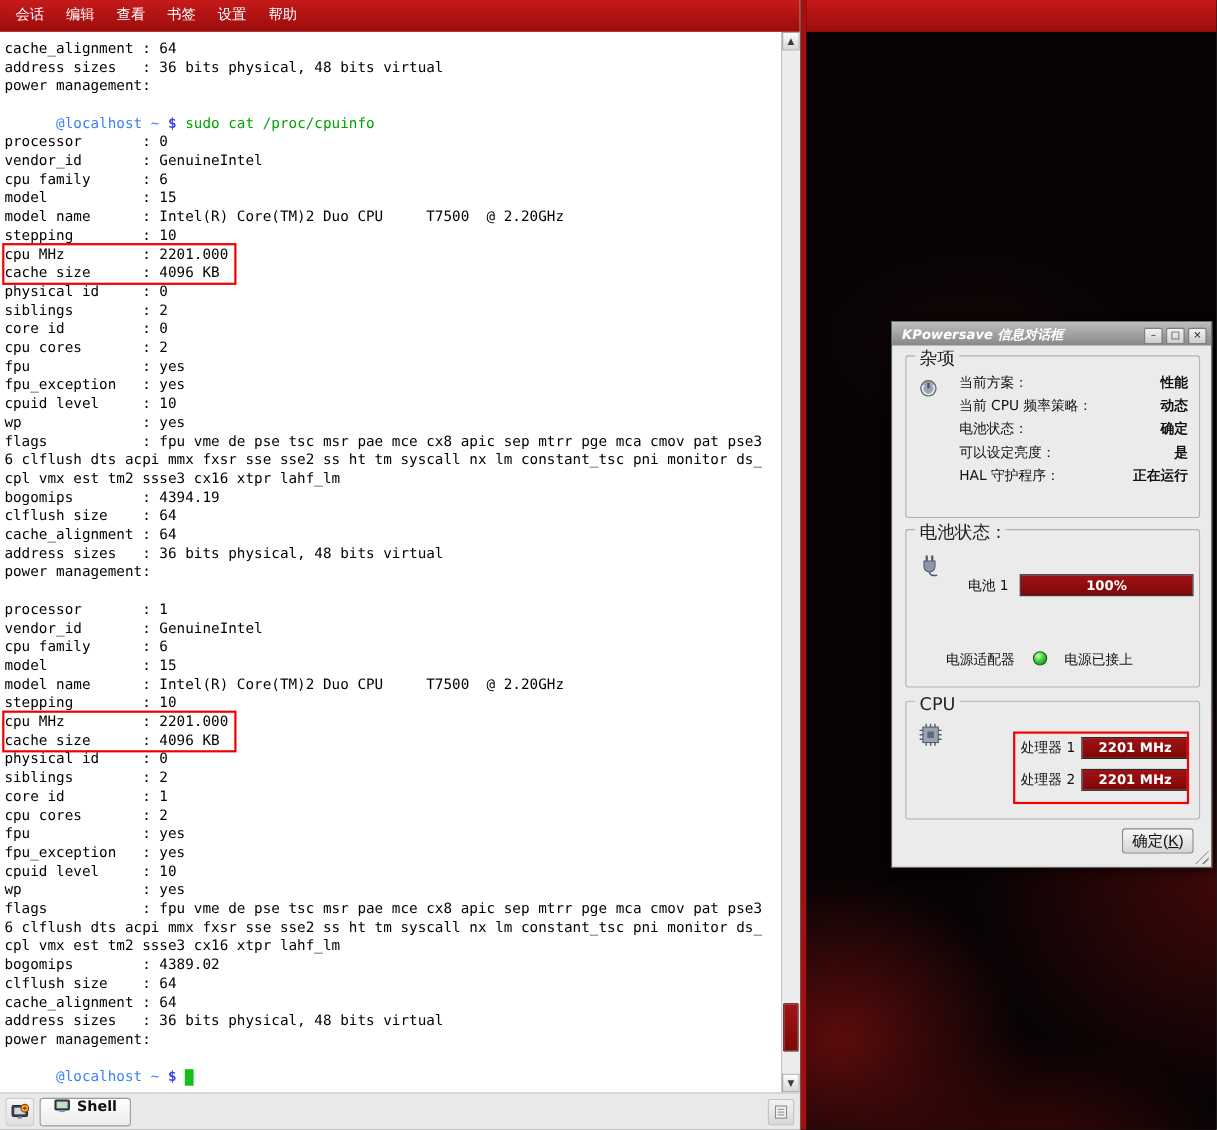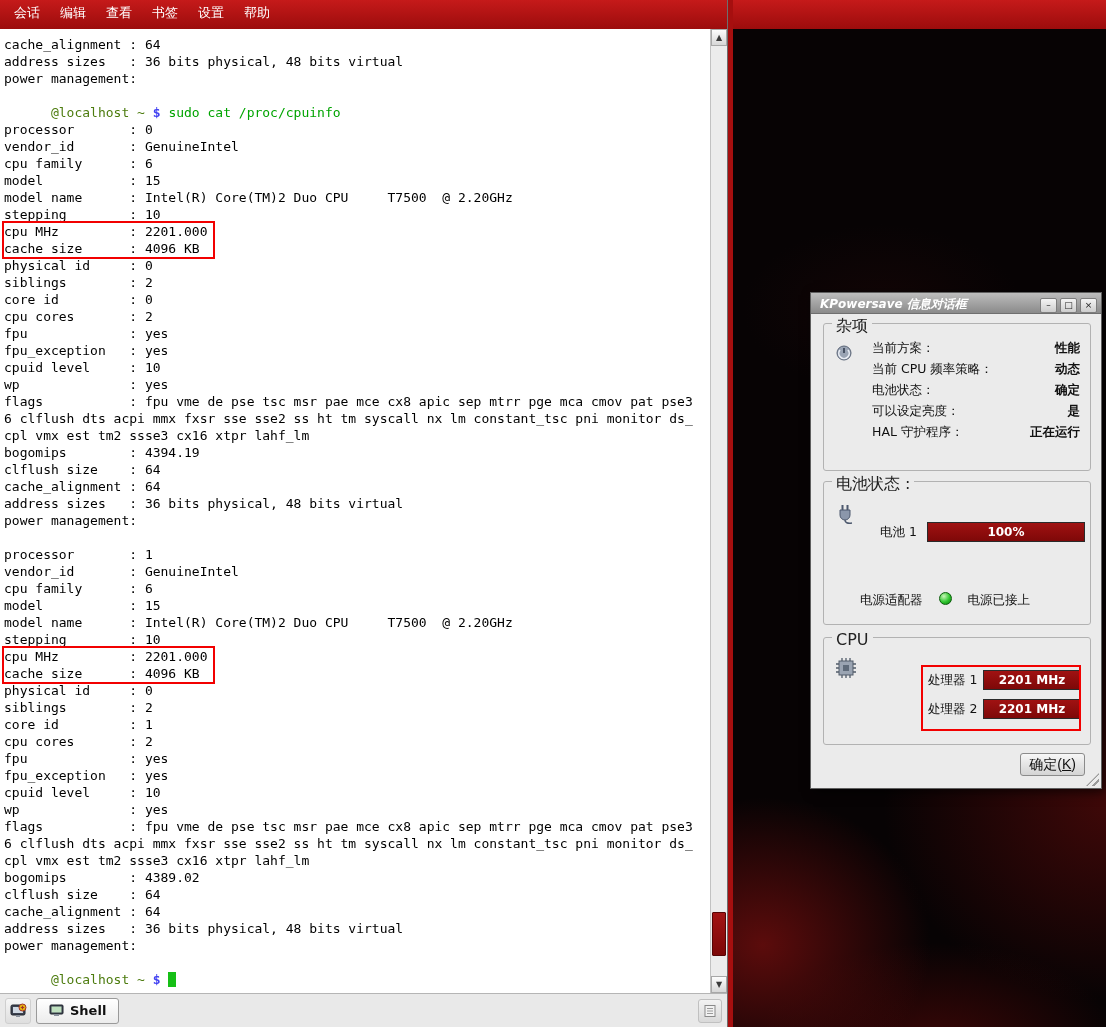--- a/index.html
+++ b/index.html
@@ -7,33 +7,33 @@
   .screen{position:relative;width:1106px;height:1027px;font-family:"DejaVu Sans","Liberation Sans",sans-serif}
 
   
   .terminal-window{position:absolute;left:0;top:0;width:728px;height:1027px;background:#fff;display:flex;flex-direction:column;border-right:1px solid #6e6e6e}
   .menubar{height:29px;background:linear-gradient(#c51a1a,#9c0c0c);display:flex;align-items:flex-start;padding:0 4px;flex:0 0 auto}
   .menu-item{color:#fff;font-size:13px;padding:4px 10px;cursor:default;white-space:nowrap}
   .term-body{position:relative;flex:1 1 auto;background:#fff;overflow:hidden}
   .term-view{position:absolute;left:0;top:0;right:17px;bottom:0;padding:7px 0 0 4px;font-family:"DejaVu Sans Mono","Liberation Mono",monospace;font-size:13px;line-height:17px;color:#000;overflow:hidden}
   .term-line{white-space:pre;height:17px}
   .hl-box{width:max-content;outline:2px solid #f20000;padding-right:5px}
-  .seg-host{color:#4d7c0f}
+  .seg-host{color:#3b82f6}
   .seg-dollar{color:#4141f1;font-weight:bold}
   .seg-cmd{color:#00a400}
   .seg-cursor{background:#16bf16;color:#16bf16}
 
   .scrollbar{position:absolute;top:0;right:0;bottom:0;width:17px;background:#e9e9e9;border-left:1px solid #c2c2c2;display:flex;flex-direction:column}
   .sb-btn{height:17px;flex:0 0 17px;background:linear-gradient(#fdfdfd,#d7d7d7);border:1px solid #a8a8a8;font-size:8px;color:#3a3a3a;display:flex;align-items:center;justify-content:center}
   .sb-track{flex:1 1 auto;position:relative;background:#ececec}
   .sb-thumb{position:absolute;left:1px;right:1px;top:866px;height:44px;background:linear-gradient(#a31414,#7c0808);border:1px solid #560505;border-radius:1px}
 
   .tabbar{height:34px;background:#e9e9e9;border-top:1px solid #b5b5b5;display:flex;align-items:center;padding:0 5px;gap:5px;flex:0 0 auto}
   .newtab-btn{width:26px;height:26px;display:flex;align-items:center;justify-content:center;border:1px solid #cfcfcf;border-radius:3px;background:linear-gradient(#f6f6f6,#dedede)}
-  .tab{display:flex;align-items:center;gap:6px;background:linear-gradient(#ffffff,#ececec);border:1px solid #9a9a9a;border-radius:3px;padding:0 12px;font-size:13px;font-weight:bold;color:#111;height:26px}
+  .tab{display:flex;align-items:flex-start;gap:6px;background:linear-gradient(#ffffff,#ececec);border:1px solid #9a9a9a;border-radius:3px;padding:0 12px;font-size:13px;font-weight:bold;color:#111;height:26px}
   .tabbar-spacer{flex:1 1 auto}
   .tabbar-right-btn{width:24px;height:24px;border:1px solid #c0c0c0;border-radius:3px;background:linear-gradient(#f3f3f3,#d9d9d9);display:flex;align-items:center;justify-content:center}
 
   
   .right-bg{position:absolute;left:728px;top:0;width:378px;height:1027px;border-left:5px solid #a60f0f;
     background:
       radial-gradient(ellipse 240px 210px at 8% 92%, rgba(96,12,12,.95), transparent 70%),
       radial-gradient(ellipse 320px 280px at 102% 78%, rgba(74,9,9,.85), transparent 72%),
       radial-gradient(ellipse 260px 150px at 55% 102%, rgba(64,7,7,.9), transparent 70%),
       radial-gradient(ellipse 200px 120px at 40% 30%, rgba(30,8,8,.5), transparent 70%),

